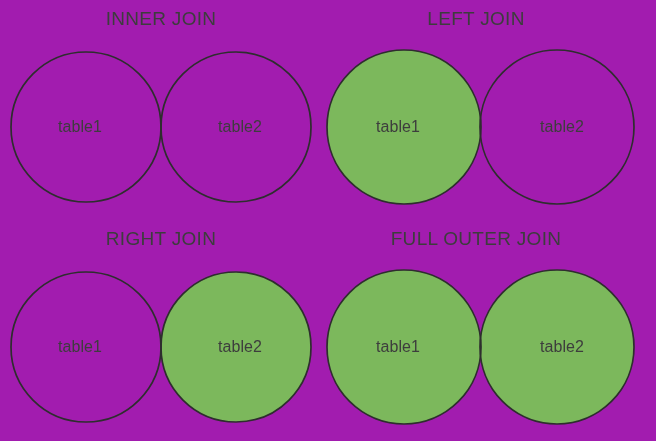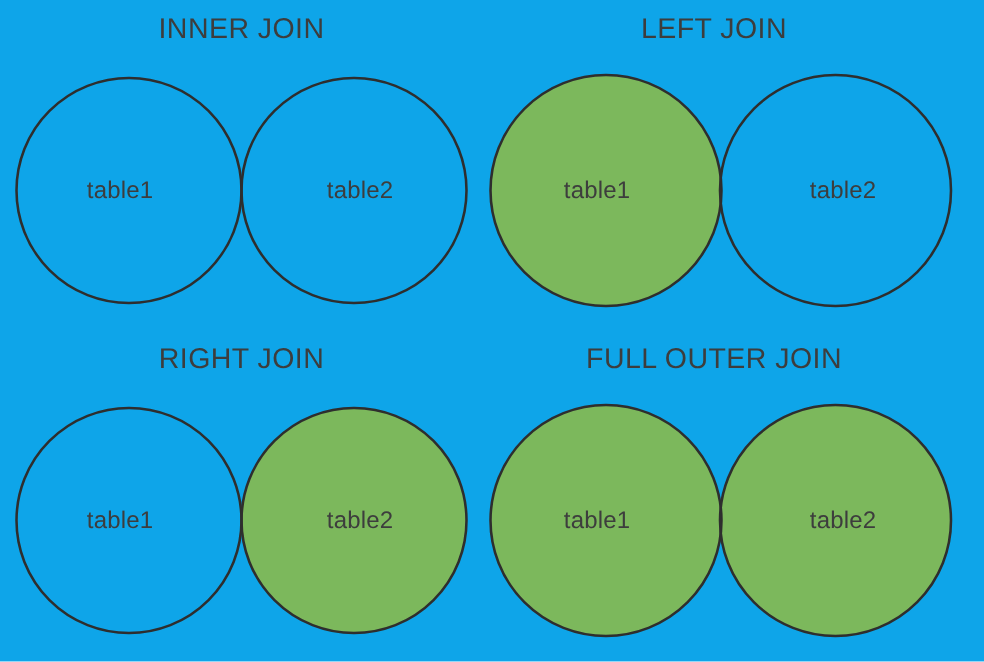--- a/index.html
+++ b/index.html
@@ -58,21 +58,21 @@
     stroke-width: 1.7;
   }
 
   .fill-shape {
     stroke: none;
   }
 </style>
 </head>
 <body>
 
-<div id="canvas" style="background: #0ea5e9;">
+<div id="canvas" style="background: #a21caf;">
 
   <svg class="venn-svg" viewBox="0 0 656 441" xmlns="http://www.w3.org/2000/svg">
 
     <defs>
 
       <clipPath id="clip-inner-left">
         <circle id="cp-inner-left" cx="86" cy="127" r="75"></circle>
       </clipPath>
       <clipPath id="clip-right-left">
         <circle id="cp-right-left" cx="0" cy="0" r="0"></circle>

